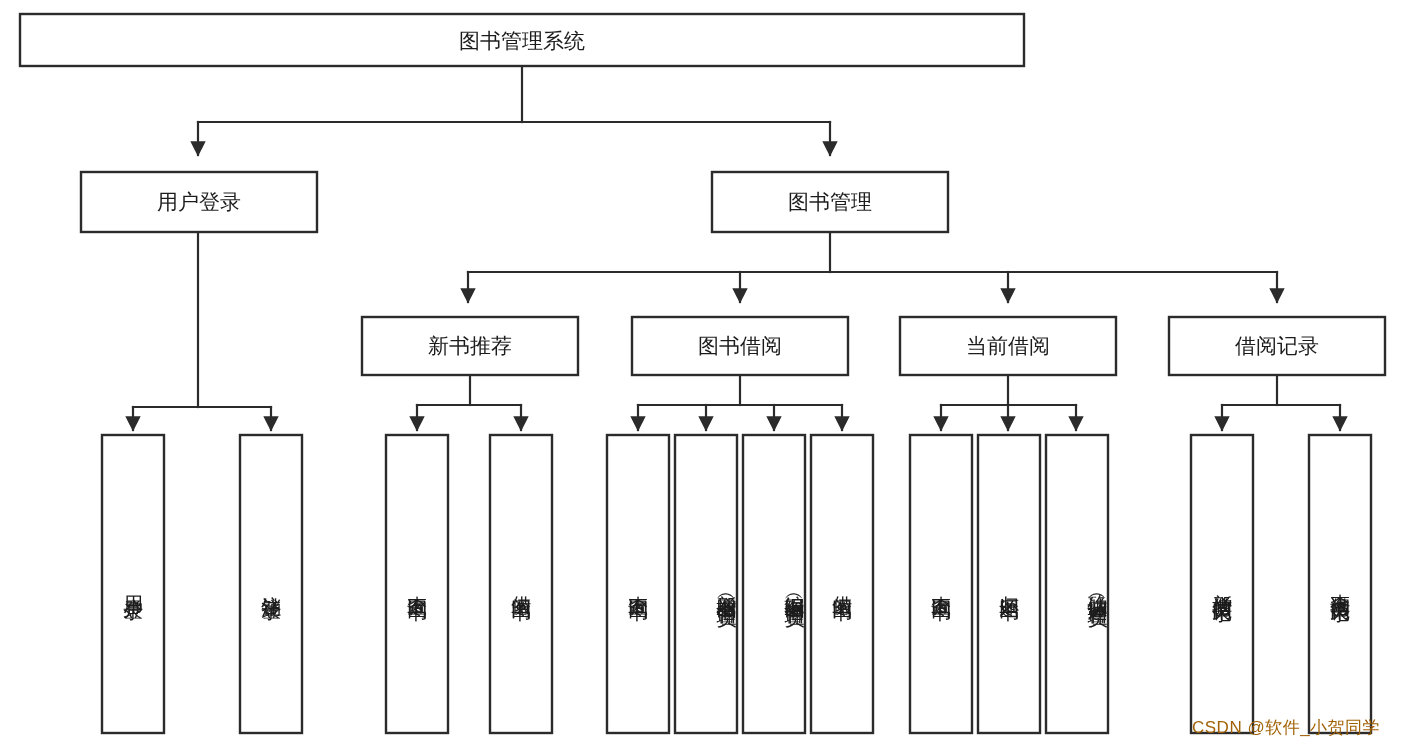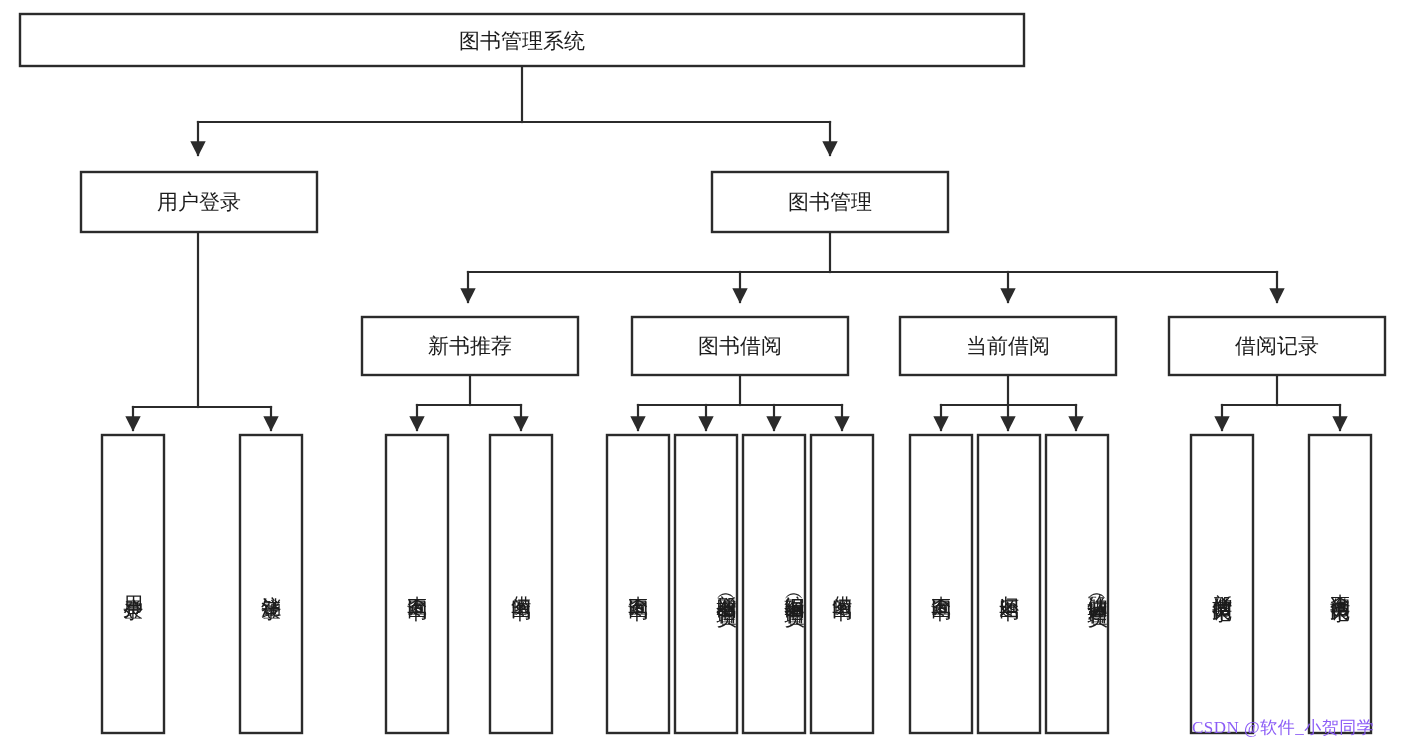--- a/index.html
+++ b/index.html
@@ -60,23 +60,23 @@
     display: flex;
     align-items: flex-start;
     justify-content: center;
     pointer-events: none;
   }
   .vlabel.centered { align-items: center; }
   .watermark {
     position: absolute;
     left: 1192px;
     top: 716px;
-    font-family: Liberation Serif, serif;
+    font-family: Liberation Sans, sans-serif;
     font-size: 17px;
-    color: #8b5cf6;
+    color: #a16207;
     white-space: nowrap;
     letter-spacing: 0.5px;
   }
 </style>
 </head>
 <body>
 
 <div id="diagram-root">
 
   <svg class="diagram" viewBox="0 0 1405 747">

